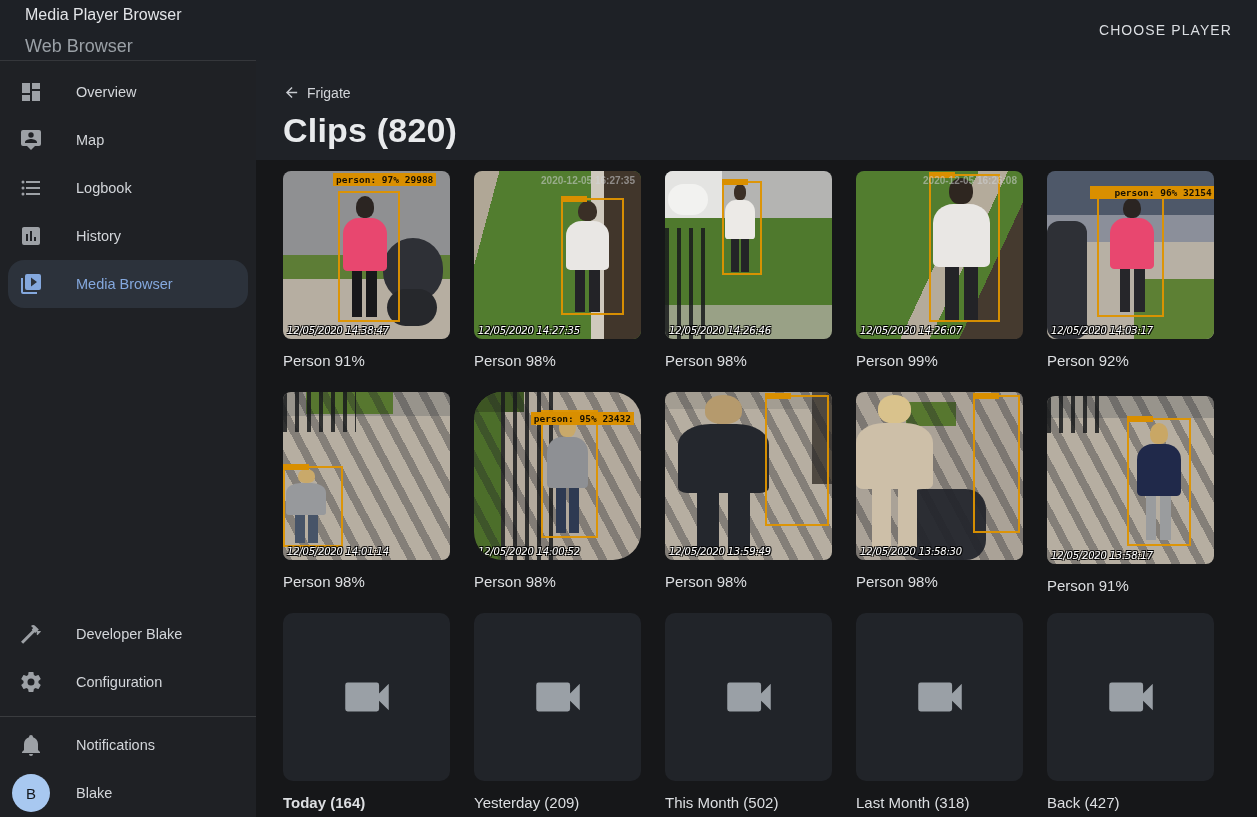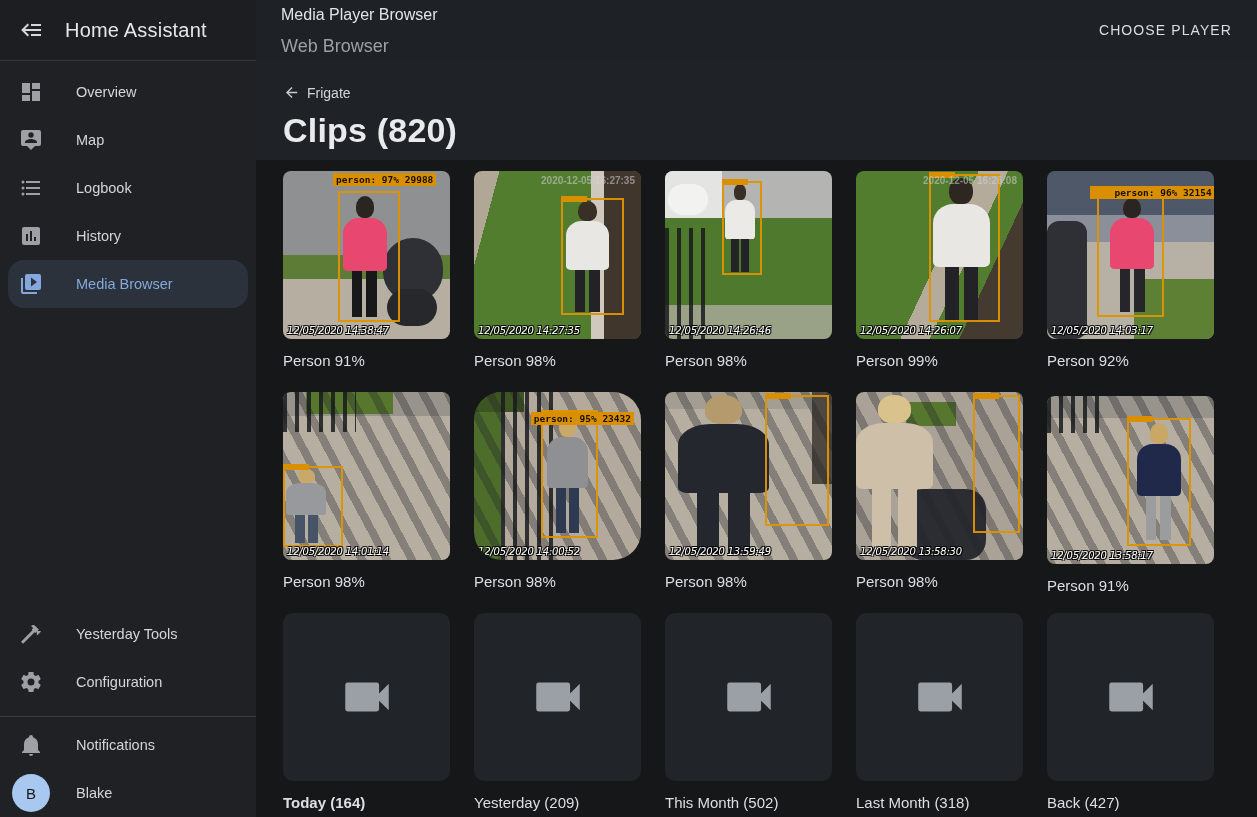--- a/index.html
+++ b/index.html
@@ -77,28 +77,20 @@
     text-shadow:-1px -1px 0 #000, 1px -1px 0 #000, -1px 1px 0 #000, 1px 1px 0 #000; }
   .card-label { margin-top:13px; font-size:15px; color:#dddfe2; }
   .folder-thumb { width:167px; height:168px; border-radius:10px; background:#212429;
     display:flex; align-items:center; justify-content:center; }
   .folder-icon { width:58px; height:58px; color:#9aa0a6; }
 </style>
 </head>
 <body>
 
 <header class="topbar">
-  <div class="topbar-left">
-    <button class="icon-btn">
-      <svg viewBox="0 0 24 24">
-          <path d="M5,13L9,17L7.6,18.42L1.18,12L7.6,5.58L9,7L5,11H21V13H5M21,6V8H11V6H21M21,16V18H11V16H21Z"></path>
-        </svg>
-    </button>
-    <span class="ha-title">Home Assistant</span>
-  </div>
   <div class="topbar-main">
     <div class="tb-titles">
       <div class="tb-title">Media Player Browser</div>
       <div class="tb-subtitle">Web Browser</div>
     </div>
     <button class="tb-action">CHOOSE PLAYER</button>
   </div>
 </header>
 
 <nav class="sidebar" id="sidebar">
@@ -142,21 +134,21 @@
       </span>
       <span>Media Browser</span>
     </div>
     <div class="sb-spacer"></div>
     <div class="sb-item">
       <span class="sb-icon">
         <svg viewBox="0 0 24 24">
           <path d="M2,19.63L13.43,8.2L12.72,7.5L14.14,6.07L12,3.89C13.2,2.7 15.09,2.7 16.27,3.89L19.87,7.5L18.45,8.91H21.29L22,9.62L18.45,13.21L17.74,12.5V9.62L16.27,11.04L15.56,10.33L4.13,21.76L2,19.63Z"></path>
         </svg>
       </span>
-      <span>Yesterday Tools</span>
+      <span>Developer Blake</span>
     </div>
     <div class="sb-item">
       <span class="sb-icon">
         <svg viewBox="0 0 24 24">
           <path d="M12,15.5A3.5,3.5 0 0,1 8.5,12A3.5,3.5 0 0,1 12,8.5A3.5,3.5 0 0,1 15.5,12A3.5,3.5 0 0,1 12,15.5M19.43,12.97C19.47,12.65 19.5,12.33 19.5,12C19.5,11.67 19.47,11.34 19.43,11L21.54,9.37C21.73,9.22 21.78,8.95 21.66,8.73L19.66,5.27C19.54,5.05 19.27,4.96 19.05,5.05L16.56,6.05C16.04,5.66 15.5,5.32 14.87,5.07L14.5,2.42C14.46,2.18 14.25,2 14,2H10C9.75,2 9.54,2.18 9.5,2.42L9.13,5.07C8.5,5.32 7.96,5.66 7.44,6.05L4.95,5.05C4.73,4.96 4.46,5.05 4.34,5.27L2.34,8.73C2.21,8.95 2.27,9.22 2.46,9.37L4.57,11C4.53,11.34 4.5,11.67 4.5,12C4.5,12.33 4.53,12.65 4.57,12.97L2.46,14.63C2.27,14.78 2.21,15.05 2.34,15.27L4.34,18.73C4.46,18.95 4.73,19.03 4.95,18.95L7.44,17.94C7.96,18.34 8.5,18.68 9.13,18.93L9.5,21.58C9.54,21.82 9.75,22 10,22H14C14.25,22 14.46,21.82 14.5,21.58L14.87,18.93C15.5,18.67 16.04,18.34 16.56,17.94L19.05,18.95C19.27,19.03 19.54,18.95 19.66,18.73L21.66,15.27C21.78,15.05 21.73,14.78 21.54,14.63L19.43,12.97Z"></path>
         </svg>
       </span>
       <span>Configuration</span>
     </div>
     <div class="sb-divider"></div>

